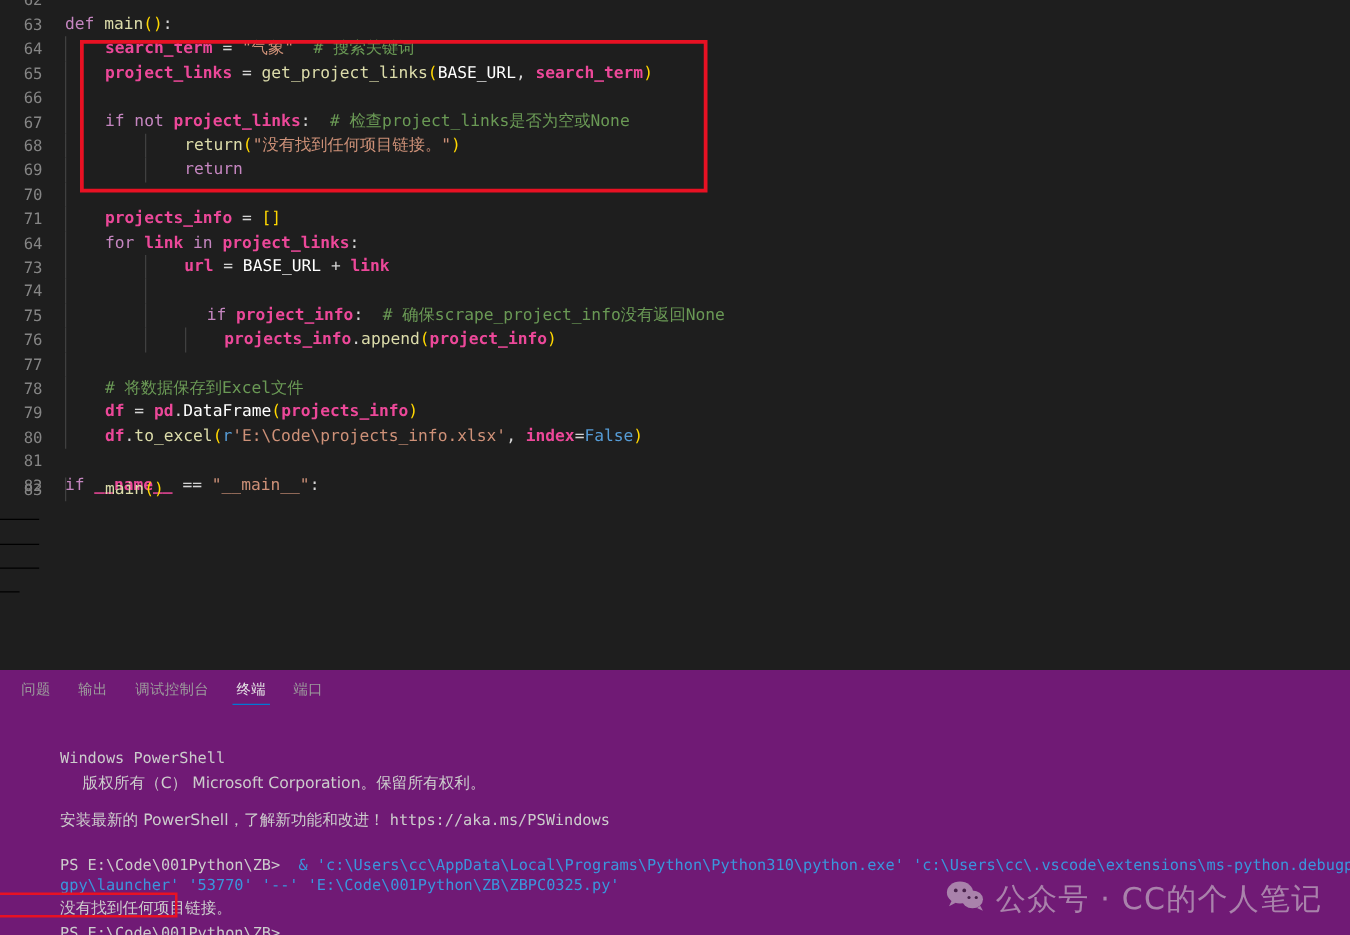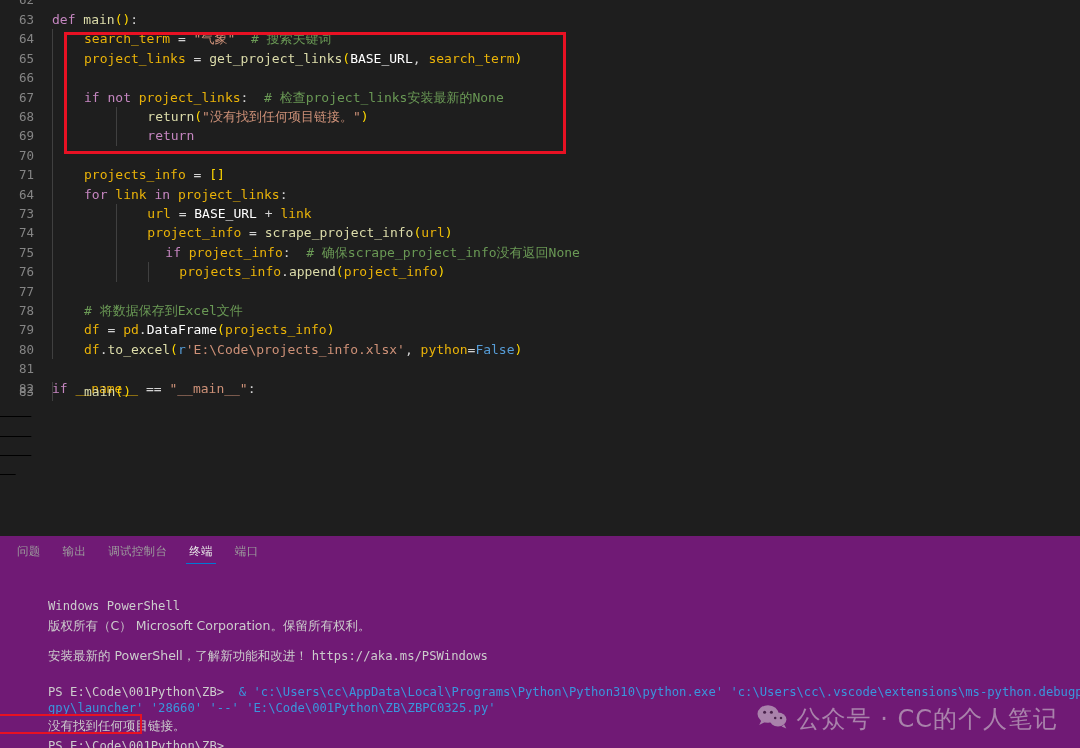--- a/index.html
+++ b/index.html
@@ -51,21 +51,21 @@
     position: absolute;
     top: 0;
     width: 1px; height: 19.35px;
     background: #404040;
   }
 
   
   .kw    { color: #c586c0; }   
   .kw2   { color: #569cd6; }   
   .fn    { color: #dcdcaa; }   
-  .var   { color: #eab308; }   
+  .var   { color: #ec4899; font-weight: bold; }   
   .cls   { color: #ffffff; }   
   .str   { color: #ce9178; }   
   .cmt   { color: #6a9955; font-family: "DejaVu Sans", sans-serif; }
   .cmt-mono { color: #6a9955; font-family: "DejaVu Sans Mono", monospace; }
   .op    { color: #d4d4d4; }
   .pr1   { color: #ffd700; }   
   .cjk   { font-family: "DejaVu Sans", sans-serif; }
 
   
   #code-callout {
@@ -179,21 +179,21 @@
   </div>
 
   <div class="code-line" style="position:absolute;top:68.2px;left:0;width:1080px;">
     <span class="lnum">66</span>
     <span class="guide" style="left:52px;"></span>
   </div>
 
   <div class="code-line" style="position:absolute;top:87.6px;left:0;width:1080px;">
     <span class="lnum">67</span>
     <span class="guide" style="left:52px;"></span>
-    <span class="ctext" style="left:84px;"><span class="kw">if</span> <span class="kw">not</span> <span class="var">project_links</span><span class="op">:</span>  <span class="cmt-mono"># </span><span class="cmt">检查</span><span class="cmt-mono">project_links</span><span class="cmt">安装最新的</span><span class="cmt-mono">None</span></span>
+    <span class="ctext" style="left:84px;"><span class="kw">if</span> <span class="kw">not</span> <span class="var">project_links</span><span class="op">:</span>  <span class="cmt-mono"># </span><span class="cmt">检查</span><span class="cmt-mono">project_links</span><span class="cmt">是否为空或</span><span class="cmt-mono">None</span></span>
   </div>
 
   <div class="code-line" style="position:absolute;top:107px;left:0;width:1080px;">
     <span class="lnum">68</span>
     <span class="guide" style="left:52px;"></span>
     <span class="guide" style="left:116px;"></span>
     <span class="ctext" style="left:116px;">    <span class="fn">return</span><span class="pr1">(</span><span class="str">"</span><span class="str cjk">没有找到任何项目链接。</span><span class="str">"</span><span class="pr1">)</span></span>
   </div>
 
   <div class="code-line" style="position:absolute;top:126.4px;left:0;width:1080px;">
@@ -224,21 +224,20 @@
     <span class="lnum">73</span>
     <span class="guide" style="left:52px;"></span>
     <span class="guide" style="left:116px;"></span>
     <span class="ctext" style="left:116px;">    <span class="var">url</span> <span class="op">=</span> <span class="cls">BASE_URL</span> <span class="op">+</span> <span class="var">link</span></span>
   </div>
 
   <div class="code-line" style="position:absolute;top:223.4px;left:0;width:1080px;">
     <span class="lnum">74</span>
     <span class="guide" style="left:52px;"></span>
     <span class="guide" style="left:116px;"></span>
-    <span class="ctext" style="left:116px;">    <span class="var">project_info</span> <span class="op">=</span> <span class="fn">scrape_project_info</span><span class="pr1">(</span><span class="var">url</span><span class="pr1">)</span></span>
   </div>
 
   <div class="code-line" style="position:absolute;top:242.8px;left:0;width:1080px;">
     <span class="lnum">75</span>
     <span class="guide" style="left:52px;"></span>
     <span class="guide" style="left:116px;"></span>
     <span class="ctext" style="left:134px;">    <span class="kw">if</span> <span class="var">project_info</span><span class="op">:</span>  <span class="cmt-mono"># </span><span class="cmt">确保</span><span class="cmt-mono">scrape_project_info</span><span class="cmt">没有返回</span><span class="cmt-mono">None</span></span>
   </div>
 
   <div class="code-line" style="position:absolute;top:262.2px;left:0;width:1080px;">
@@ -262,21 +261,21 @@
 
   <div class="code-line" style="position:absolute;top:320.4px;left:0;width:868px;padding-left:32px;">
     <span class="lnum">79</span>
     <span class="guide" style="left:52px;"></span>
     <span class="ctext" style="left:84px;"><span class="var">df</span> <span class="op">=</span> <span class="var">pd</span><span class="op">.</span><span class="cls">DataFrame</span><span class="pr1">(</span><span class="var">projects_info</span><span class="pr1">)</span></span>
   </div>
 
   <div class="code-line" style="position:absolute;top:339.8px;left:0;width:1080px;">
     <span class="lnum">80</span>
     <span class="guide" style="left:52px;"></span>
-    <span class="ctext" style="left:84px;"><span class="var">df</span><span class="op">.</span><span class="fn">to_excel</span><span class="pr1">(</span><span class="kw2">r</span><span class="str">'E:\Code\projects_info.xlsx'</span><span class="op">,</span> <span class="var">python</span><span class="op">=</span><span class="kw2">False</span><span class="pr1">)</span></span>
+    <span class="ctext" style="left:84px;"><span class="var">df</span><span class="op">.</span><span class="fn">to_excel</span><span class="pr1">(</span><span class="kw2">r</span><span class="str">'E:\Code\projects_info.xlsx'</span><span class="op">,</span> <span class="var">index</span><span class="op">=</span><span class="kw2">False</span><span class="pr1">)</span></span>
   </div>
 
   <div class="code-line" style="position:absolute;top:359.2px;left:0;width:1080px;">
     <span class="lnum">81</span>
   </div>
 
   <div class="code-line" style="position:absolute;top:378.6px;left:0;width:1080px;">
     <span class="lnum">82</span>
     <span class="ctext"><span class="kw">if</span> <span class="var">__name__</span> <span class="op">==</span> <span class="str">"__main__"</span><span class="op">:</span></span>
   </div>
@@ -299,34 +298,34 @@
     <div class="ptab active">终端</div>
     <div class="ptab">端口</div>
   </div>
 
   <div id="terminal">
 
     <div class="tline" style="position:absolute;top:8px;left:4px;">
       <span class="twhite">Windows PowerShell</span>
     </div>
 
-    <div class="tline" style="position:absolute;top:28px;left:4px;">
+    <div class="tline" style="position:absolute;top:28px;left:22px;">
       <span class="twhite cjkt">版权所有（C） Microsoft Corporation。保留所有权利。</span>
     </div>
 
     <div class="tline" style="position:absolute;top:58px;left:4px;">
       <span class="twhite cjkt">安装最新的 PowerShell，了解新功能和改进！ </span><span class="twhite">https://aka.ms/PSWindows</span>
     </div>
 
     <div class="tline" style="position:absolute;top:94px;left:4px;">
       <span class="twhite">PS E:\Code\001Python\ZB&gt;</span><span class="tcyan">  &amp; 'c:\Users\cc\AppData\Local\Programs\Python\Python310\python.exe' 'c:\Users\cc\.vscode\extensions\ms-python.debugpy-2024.2.0-win32-x64\bundled\libs\de</span>
     </div>
 
     <div class="tline" style="position:absolute;top:110px;left:4px;">
-      <span class="tcyan">gpy\launcher' '28660' '--' 'E:\Code\001Python\ZB\ZBPC0325.py'</span>
+      <span class="tcyan">gpy\launcher' '53770' '--' 'E:\Code\001Python\ZB\ZBPC0325.py'</span>
     </div>
 
     <div class="tline" style="position:absolute;top:128px;left:4px;">
       <span class="twhite cjkt">没有找到任何项目链接。</span>
     </div>
 
     <div class="tline" style="position:absolute;top:148px;left:4px;">
       <span class="twhite">PS E:\Code\001Python\ZB&gt;</span>
     </div>
 

